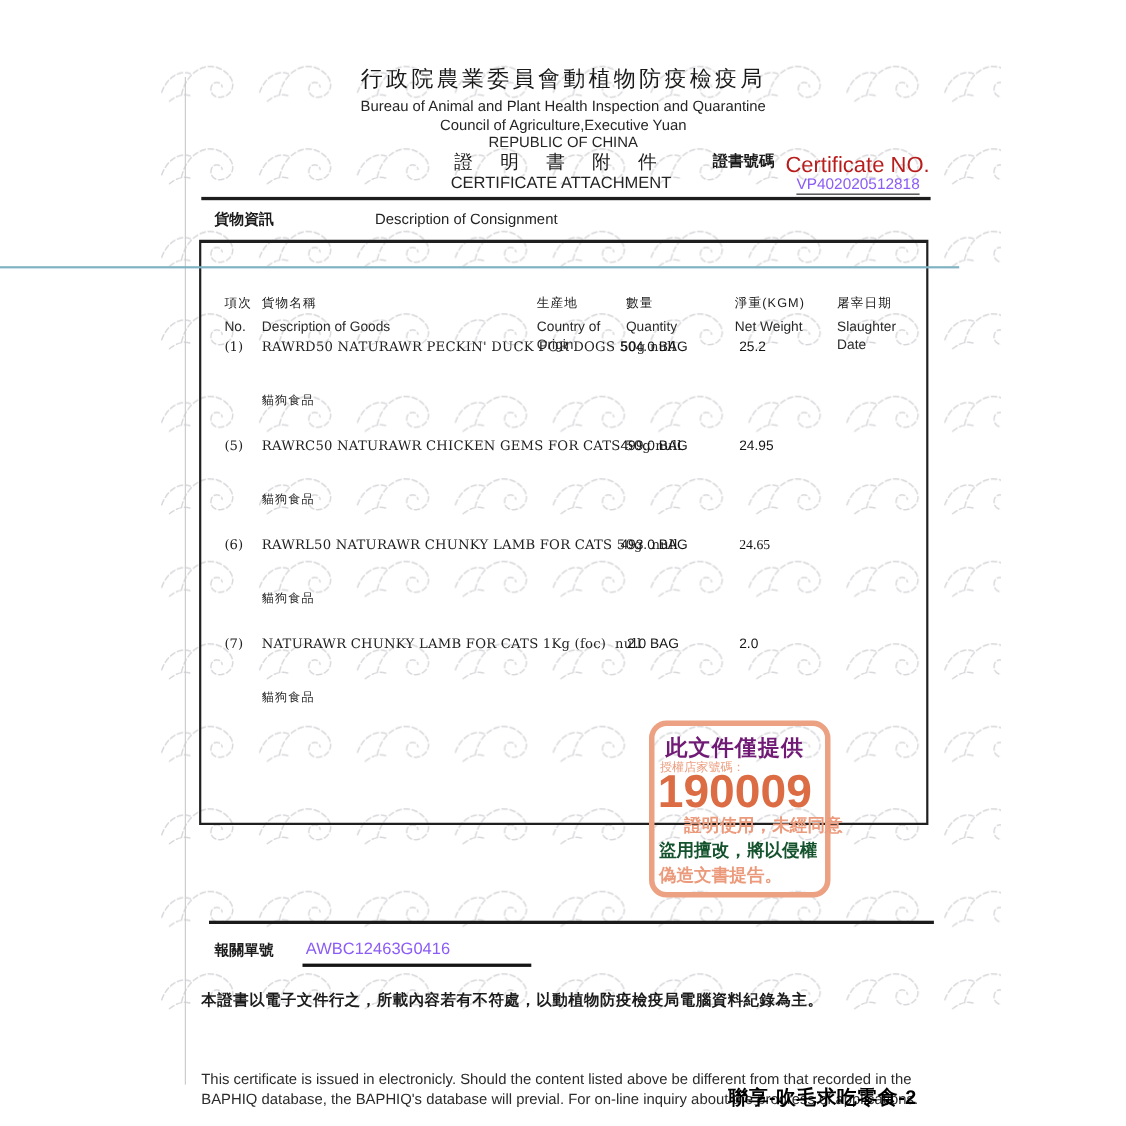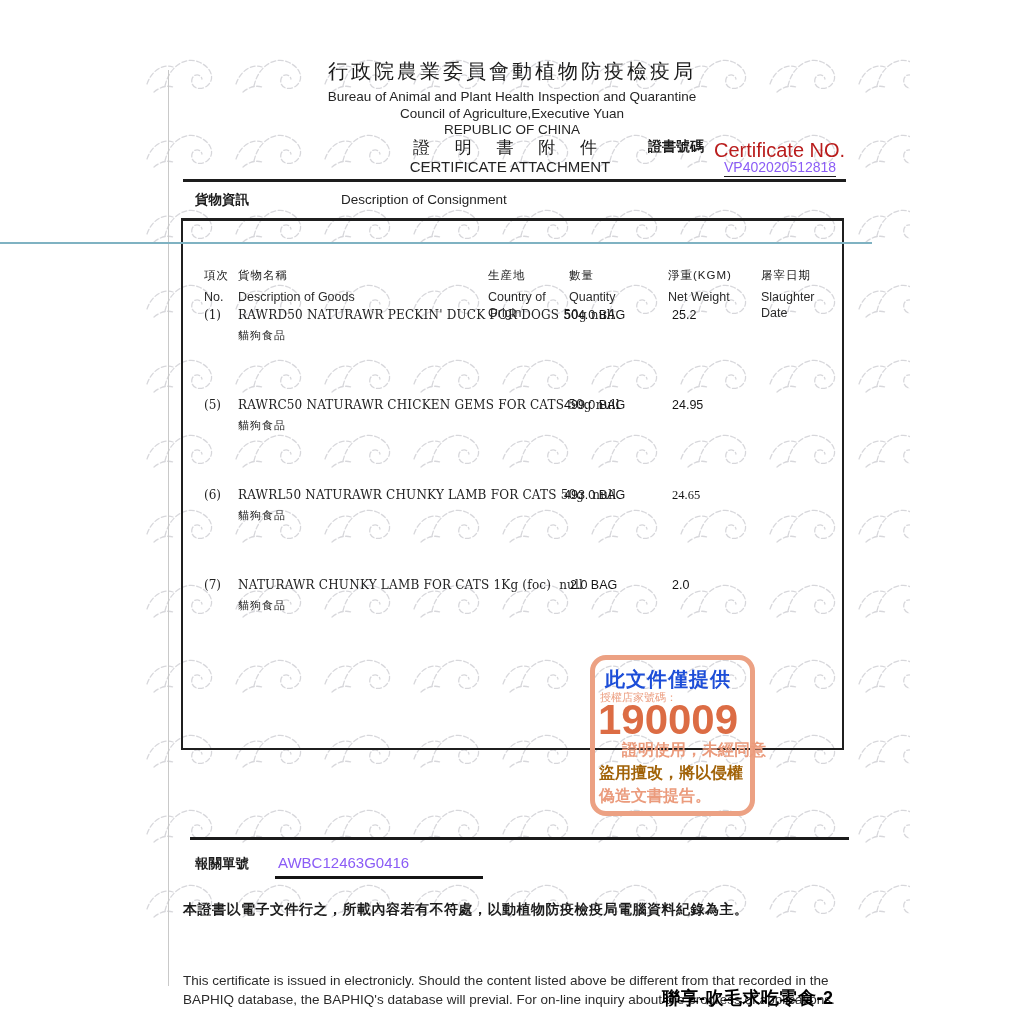--- a/index.html
+++ b/index.html
@@ -32,21 +32,21 @@
   .blue-line{left:0;top:242px;width:872px;height:1.5px;background:#7fb2c2;z-index:2;}
   .th-zh{font-size:11.5px;color:#1a1a1a;letter-spacing:1px;z-index:3;}
   .th-en{font-size:12.5px;color:#2a2a2a;line-height:16px;z-index:3;}
   .c-no{left:204px;}   .c-desc{left:238px;}
   .c-origin{left:488px;width:64px;} .c-qty{left:569px;}
   .c-net{left:668px;width:80px;}   .c-slaughter{left:761px;width:62px;}
   .th-top{top:268px;}  .th-bot{top:289px;}
   
   .row-no{font-family:"DejaVu Serif", serif;font-size:12px;color:#222;z-index:3;}
   .row-desc{font-family:"DejaVu Serif", serif;font-size:12px;letter-spacing:0.2px;color:#222;white-space:pre;z-index:3;}
-  .row-cat{font-size:11px;color:#1f1f1f;letter-spacing:1px;z-index:3;}
+  .row-cat{font-size:11px;color:#1f1f1f;letter-spacing:1px;z-index:3;margin-top:28px;}
   .row-qty,.row-net{font-size:12.5px;color:#141414;z-index:3;}
   
   .stamp{left:590px;top:655px;width:155px;height:151px;border:5px solid #eca183;border-radius:16px;z-index:4;}
   .stamp-title{left:598px;top:666px;width:140px;text-align:center;font-size:20px;font-weight:bold;letter-spacing:1px;z-index:4;}
   .stamp-sub{left:600px;top:690px;font-size:11px;z-index:4;}
   .stamp-number{left:592px;top:699px;width:152px;text-align:center;font-size:42px;font-weight:bold;line-height:42px;letter-spacing:0px;z-index:4;}
   .stamp-l3{left:622px;top:740px;font-size:16px;font-weight:bold;z-index:4;}
   .stamp-l4{left:599px;top:763px;font-size:16px;font-weight:bold;z-index:4;}
   .stamp-l5{left:599px;top:786px;font-size:16px;font-weight:bold;z-index:4;}
   
@@ -133,25 +133,25 @@
 
 <div>
   <div class="abs row-no" style="left:204px;top:578px;">(7)</div>
   <div class="abs row-desc" style="left:238px;top:578px;">NATURAWR CHUNKY LAMB FOR CATS 1Kg (foc)  null</div>
   <div class="abs row-cat" style="left:238px;top:598px;">貓狗食品</div>
   <div class="abs row-qty" style="left:570px;top:578px;">2.0 BAG</div>
   <div class="abs row-net" style="left:672px;top:578px;">2.0</div>
 </div>
 
 <div class="abs stamp"></div>
-<div class="abs stamp-title" style="color:#1d4ed8;">此文件僅提供</div>
+<div class="abs stamp-title" style="color:#701a75;">此文件僅提供</div>
 <div class="abs stamp-sub" style="color:#EC9E80;">授權店家號碼：</div>
 <div class="abs stamp-number" style="color:#DC6C44;">190009</div>
 <div class="abs stamp-l3" style="color:#EB9B7C;">證明使用，未經同意</div>
-<div class="abs stamp-l4" style="color:#a16207;text-align:center;">盜用擅改，將以侵權</div>
+<div class="abs stamp-l4" style="color:#14532d;text-align:center;">盜用擅改，將以侵權</div>
 <div class="abs stamp-l5" style="color:#EB9B7C;">偽造文書提告。</div>
 
 <div class="abs sep-line"></div>
 <div class="abs decl-label">報關單號</div>
 <div class="abs decl-no">AWBC12463G0416</div>
 <div class="abs decl-underline"></div>
 
 <div class="abs foot-zh">本證書以電子文件行之，所載內容若有不符處，以動植物防疫檢疫局電腦資料紀錄為主。</div>
 <div class="abs foot-en">This certificate is issued in electronicly. Should the content listed above be different from that recorded in the BAPHIQ database, the BAPHIQ's database will previal. For on-line inquiry about the progress of applications.</div>
 <div class="abs caption">聯享-吹毛求吃零食-2</div>

